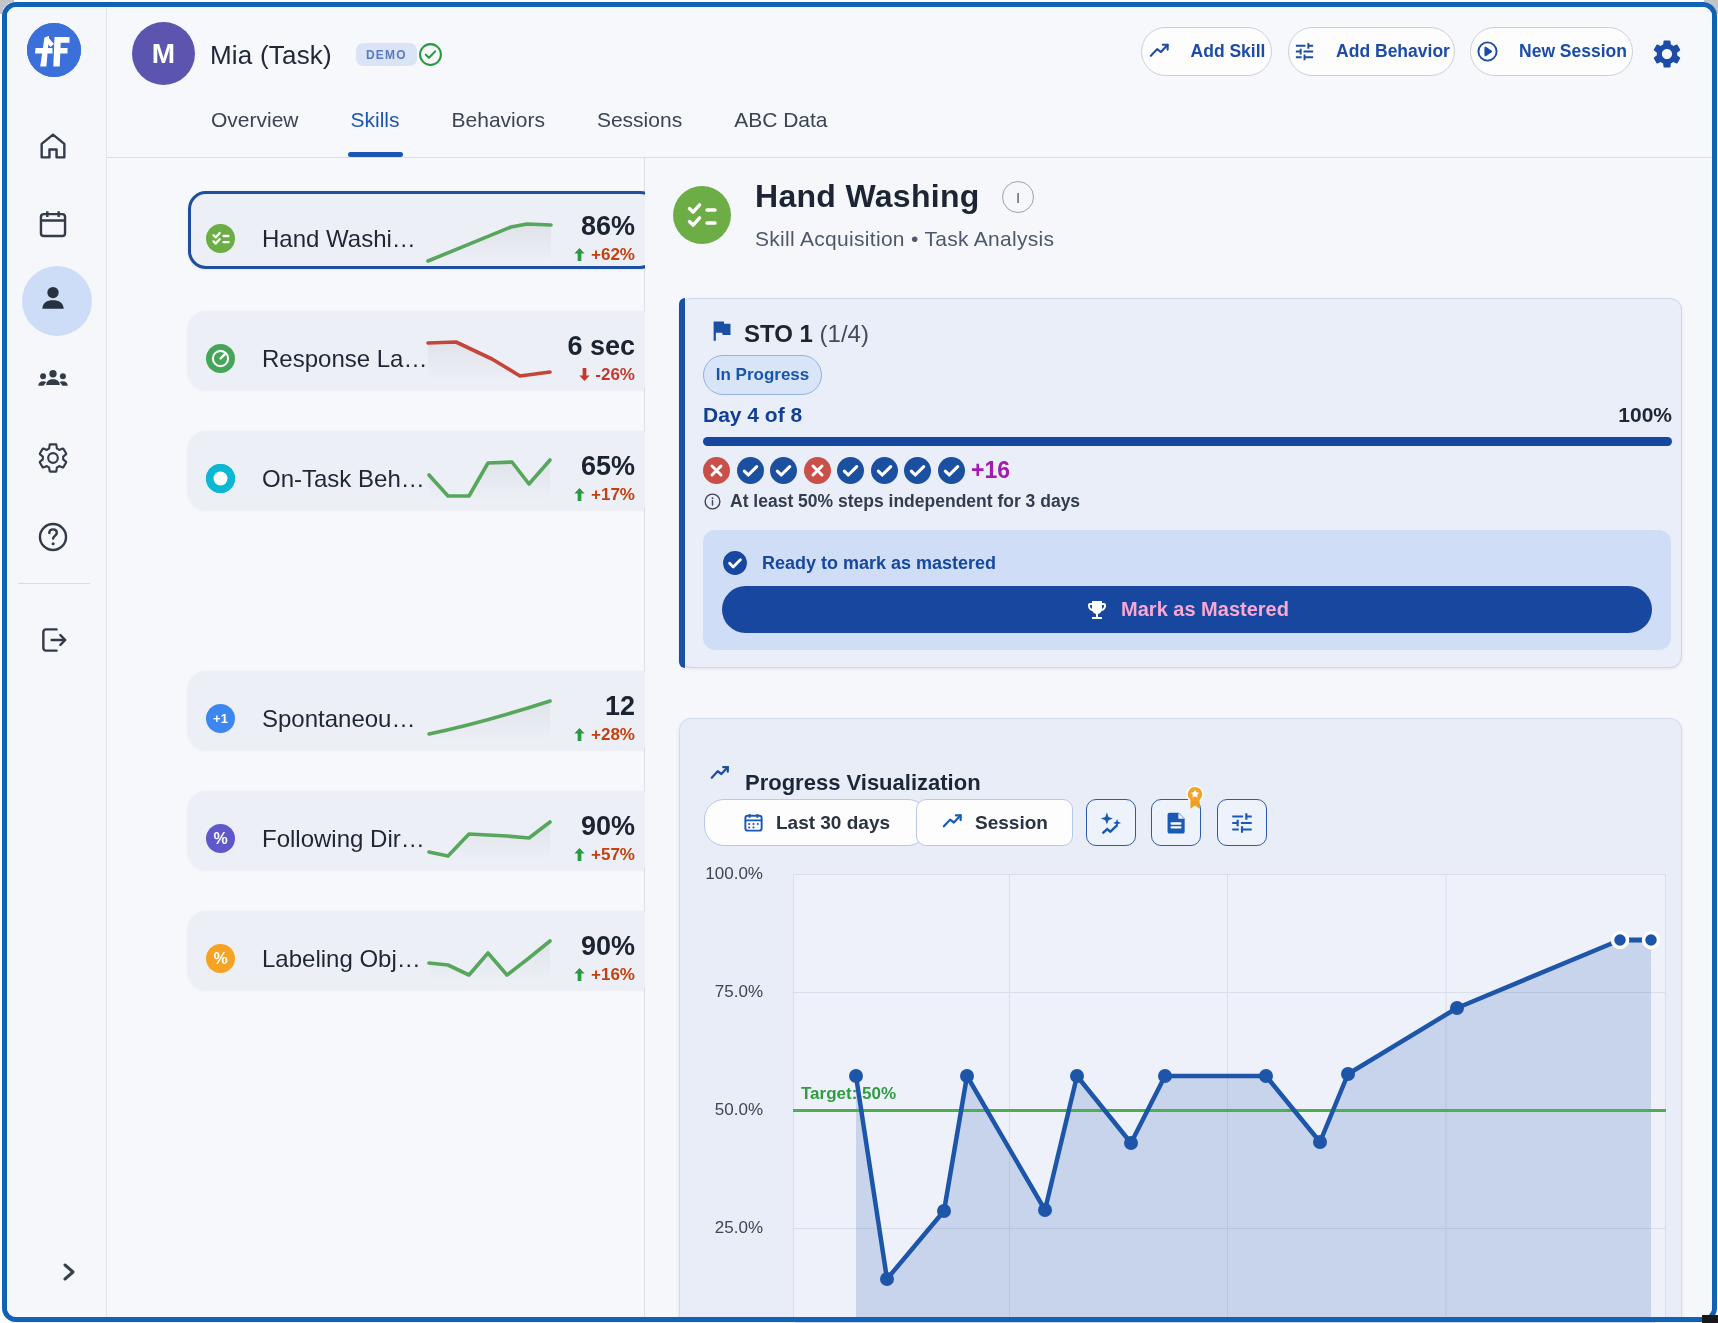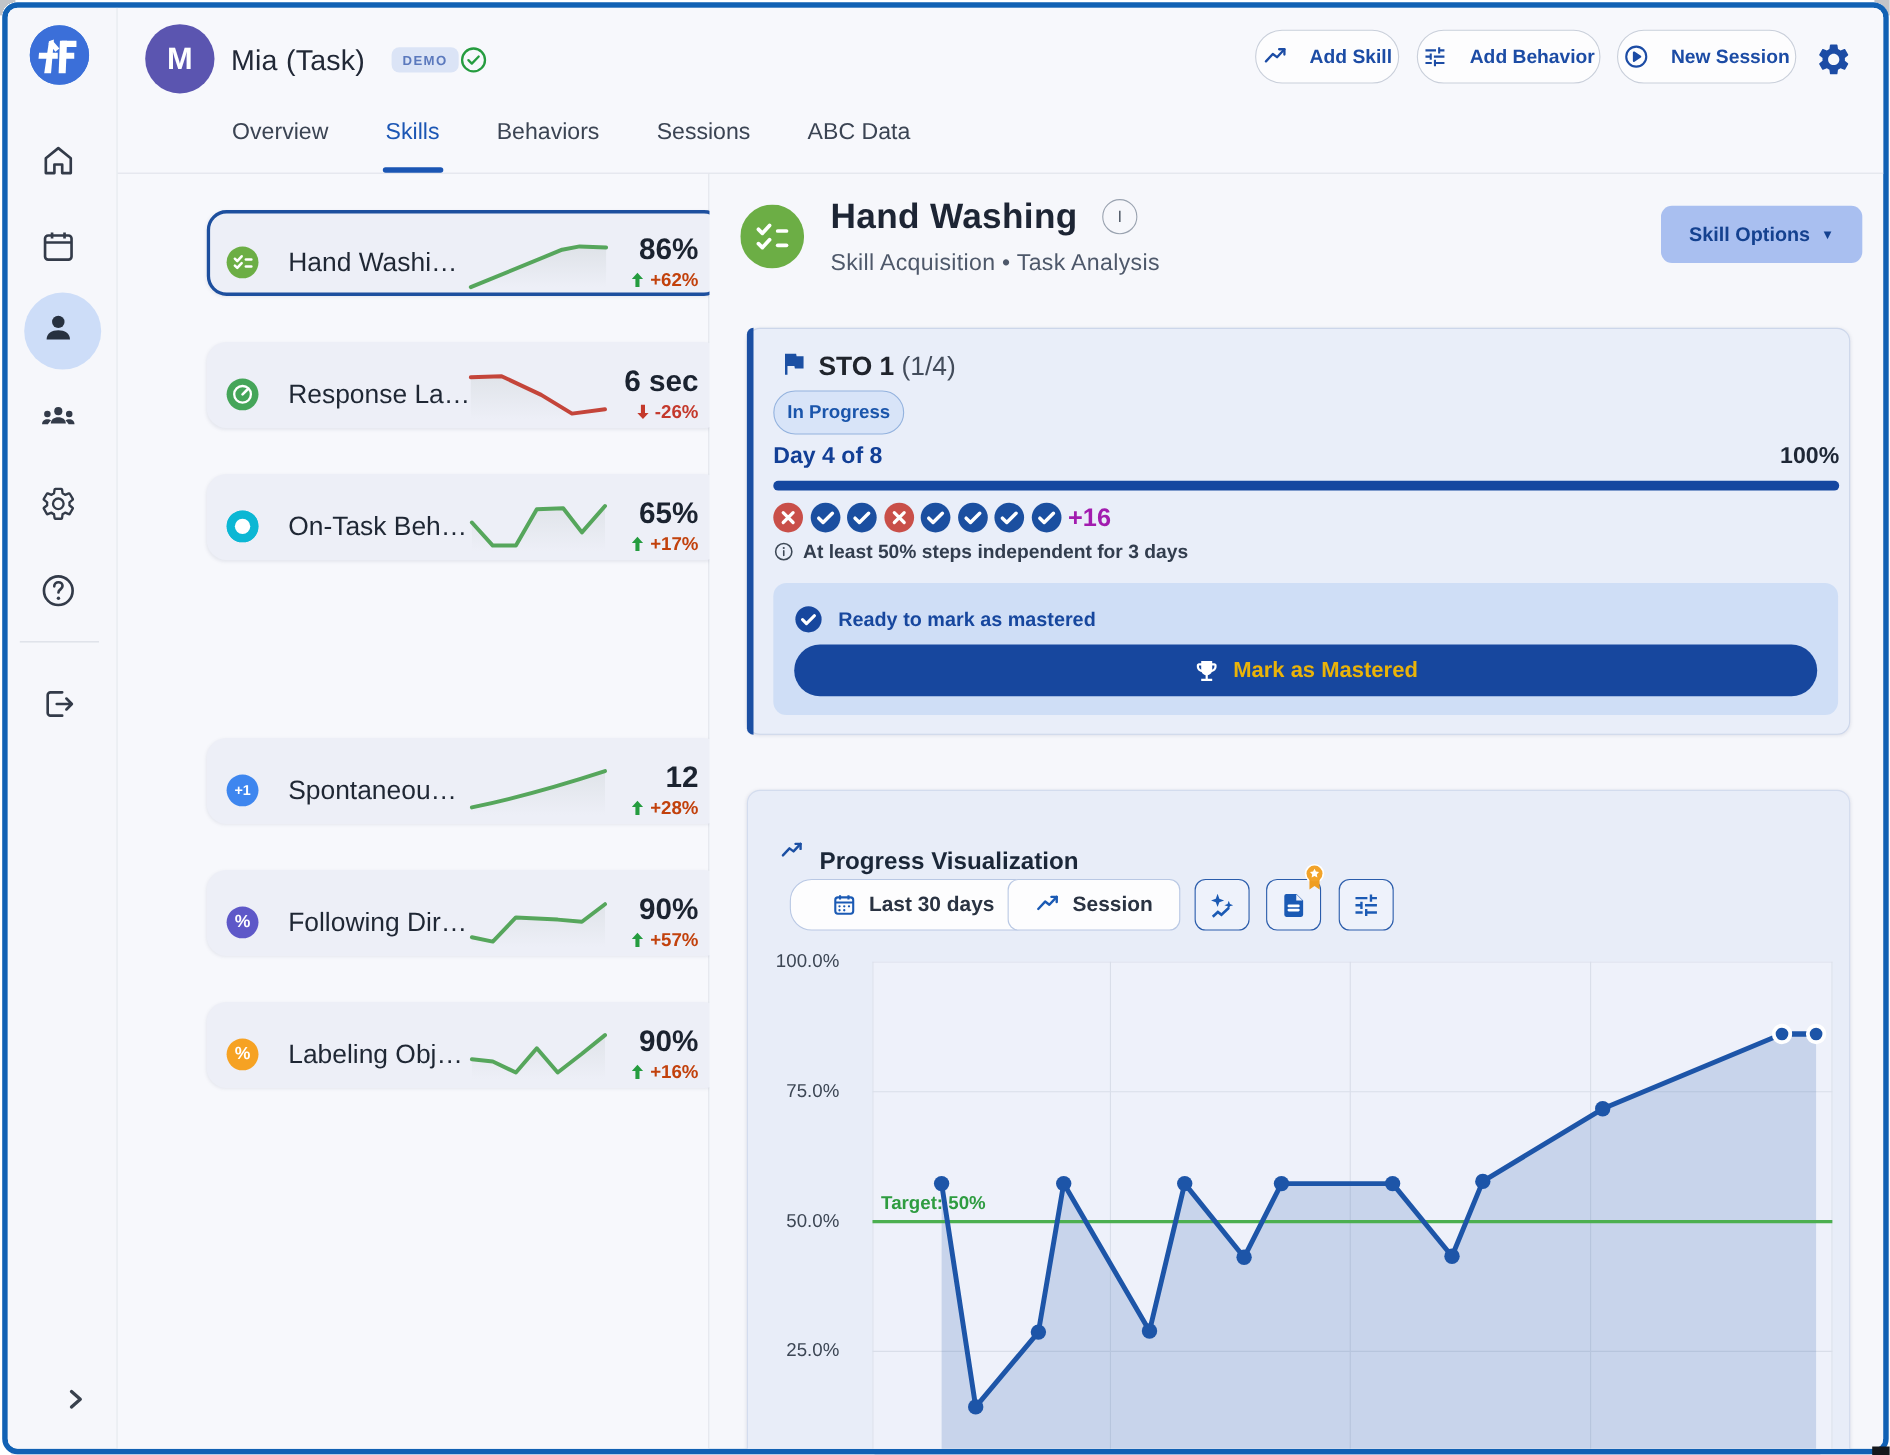--- a/index.html
+++ b/index.html
@@ -79,21 +79,21 @@
 .cc.red { background:#c94f49; }
 .cc.blue { background:#1b4fa0; }
 .plus16 { font-size:23px; font-weight:700; color:#a21caf; }
 .inforow { position:absolute; left:23px; top:192px; display:flex; align-items:center; gap:8px; }
 .inforow svg { width:19px; height:19px; }
 .inforow span { font-size:17.5px; font-weight:700; color:#323d4e; }
 .readybox { position:absolute; left:23px; top:231px; width:968px; height:120px; background:#cfdef6; border-radius:12px; }
 .readyrow { position:absolute; left:19px; top:20px; display:flex; align-items:center; gap:14px; }
 .readyrow svg { width:26px; height:26px; }
 .readyrow span { font-size:18px; font-weight:700; color:#17479e; }
-.masterbtn { position:absolute; left:19px; top:56px; width:930px; height:47px; background:#17479e; border-radius:24px; color:#eab308; font-size:20px; font-weight:700; display:flex; align-items:center; justify-content:center; gap:12px; }
+.masterbtn { position:absolute; left:19px; top:56px; width:930px; height:47px; background:#17479e; border-radius:24px; color:#f9a8d4; font-size:20px; font-weight:700; display:flex; align-items:center; justify-content:center; gap:12px; }
 .masterbtn svg { width:24px; height:24px; }
 
 .pvcard { position:absolute; left:34px; top:560px; width:1003px; height:625px; background:#e8edf8; border:1px solid #d3dcee; border-radius:12px; box-shadow:0 1px 3px rgba(80,90,120,0.12); }
 .pvhead { position:absolute; left:27px; top:32px; display:flex; align-items:center; gap:12px; }
 .pvhead svg { width:26px; height:22px; }
 .pvhead span { font-size:22px; font-weight:700; color:#1b2738;margin-top:19px; }
 .pvbtn { position:absolute; top:80px; height:47px; background:#fdfdfe; border:1.5px solid #b9c8e4; border-radius:10px; display:flex; align-items:center; justify-content:center; gap:11px; font-size:19px; font-weight:600; color:#2a3342; }
 .pvbtn svg { width:23px; height:23px; }
 .pvsq { position:absolute; top:80px; width:50px; height:47px; background:#eef2fb; border:1.5px solid #2a5cab; border-radius:10px; display:flex; align-items:center; justify-content:center; }
 .pvsq svg { width:26px; height:26px; }
@@ -348,21 +348,20 @@
             <path d="M16.5 22.5 l3.6 3.6 6.5-7.2"></path>
             <path d="M34 24 h8"></path>
             <path d="M16.5 35.5 l3.6 3.6 6.5-7.2"></path>
             <path d="M34 37 h8"></path>
           </g>
         </svg>
     </div>
     <div class="rtitle">Hand Washing</div>
     <div class="infocirc">I</div>
     <div class="rsub">Skill Acquisition • Task Analysis</div>
-    <div class="skillopt">Skill Options <span class="caret">▼</span></div>
 
     <div class="stocard">
       <div class="stoaccent"></div>
       <div class="stoflag">
         <svg viewBox="0 0 24 24" fill="#1b4fa3">
             <path d="M14.4 6 L14 4 H5 v17 h2 v-7 h5.6 l.4 2 h7 V6 z"></path>
           </svg>
       </div>
       <div class="stotitle">STO 1 <span>(1/4)</span></div>
       <div class="chip">In Progress</div>
@@ -440,21 +439,21 @@
     </div>
 
     <div class="pvcard">
       <div class="pvhead">
         <svg viewBox="0 0 24 24" fill="none" stroke="#1b4fa3" stroke-width="2.4" stroke-linecap="round" stroke-linejoin="round">
             <path d="M3 16 L9.5 9 L13.5 12 L20.5 4.5"></path>
             <path d="M15.5 4.5 h5 v5"></path>
           </svg>
         <span>Progress Visualization</span>
       </div>
-      <div class="pvbtn" style="left:38px; width:224px;border-radius:20px;">
+      <div class="pvbtn" style="left:24px; width:224px;border-radius:20px;">
         <svg viewBox="0 0 24 24" fill="none" stroke="#1b5ab4" stroke-width="2">
             <rect x="3.5" y="5" width="17" height="15.5" rx="2.5"></rect>
             <path d="M8 3 v4 M16 3 v4 M3.5 9.8 h17"></path>
             <g fill="#1b5ab4" stroke="none">
               <circle cx="7.5" cy="13.5" r="1.1"></circle>
               <circle cx="12" cy="13.5" r="1.1"></circle>
               <circle cx="16.5" cy="13.5" r="1.1"></circle>
               <circle cx="7.5" cy="17.2" r="1.1"></circle>
               <circle cx="12" cy="17.2" r="1.1"></circle>
             </g>

